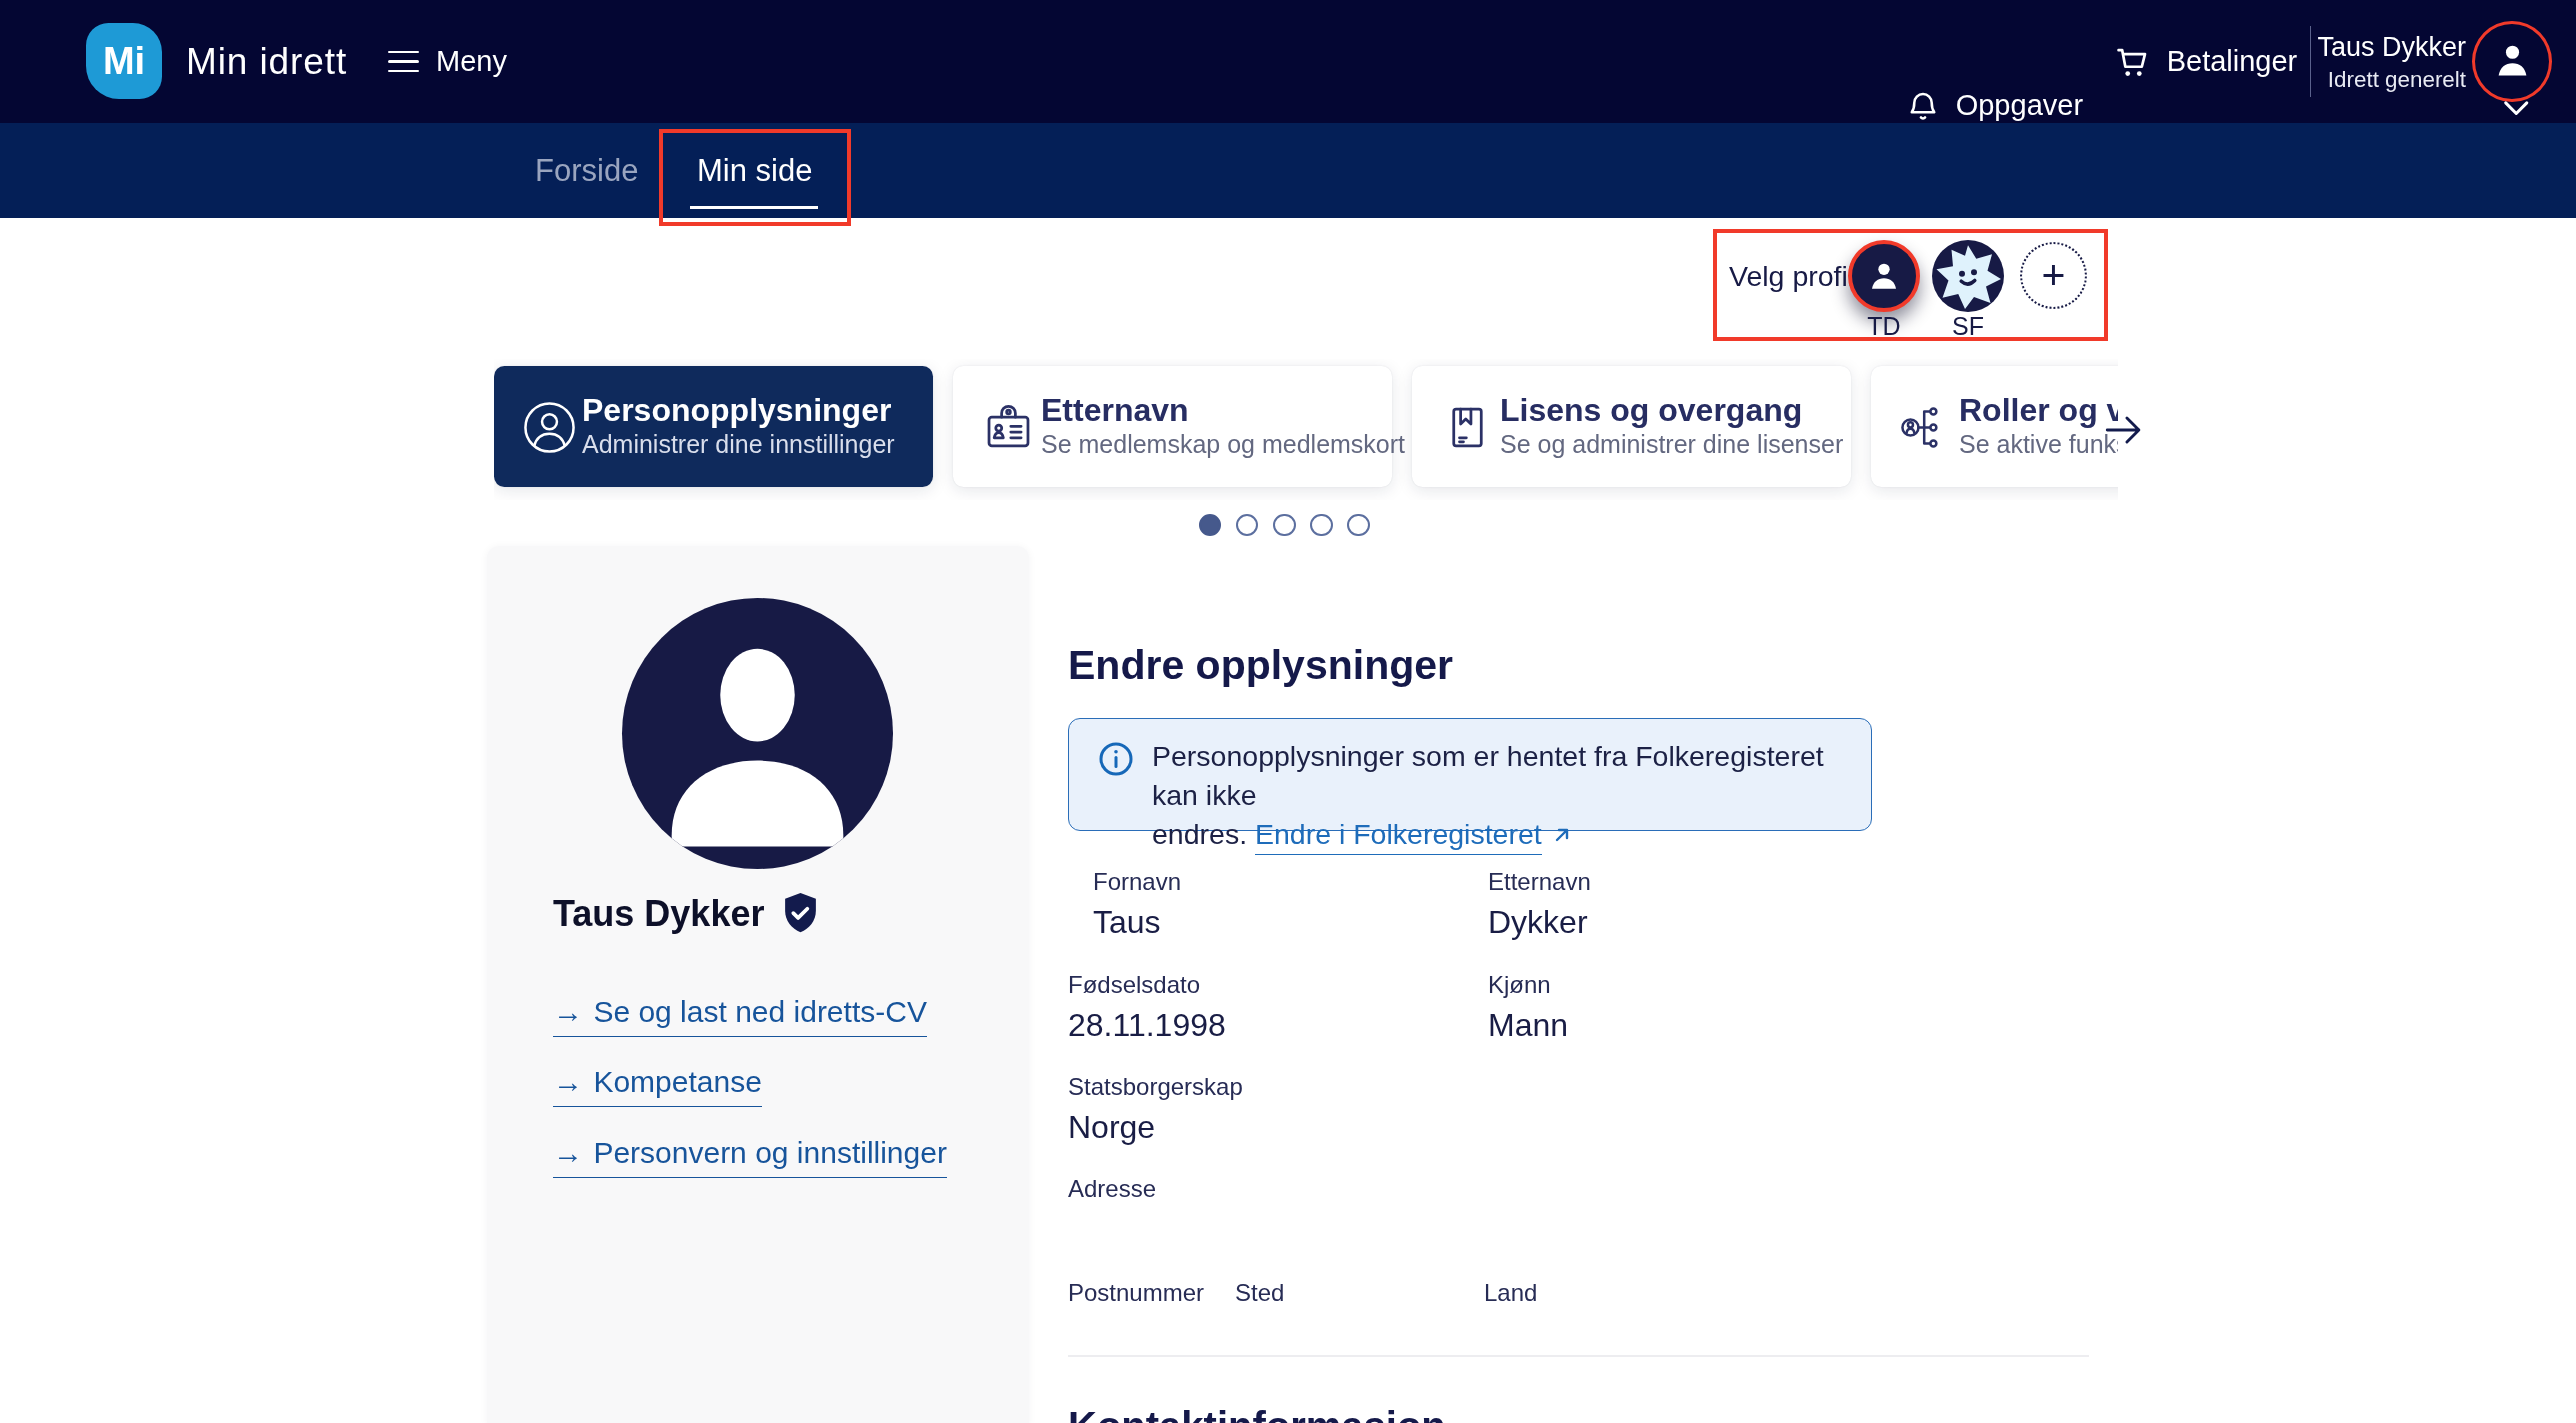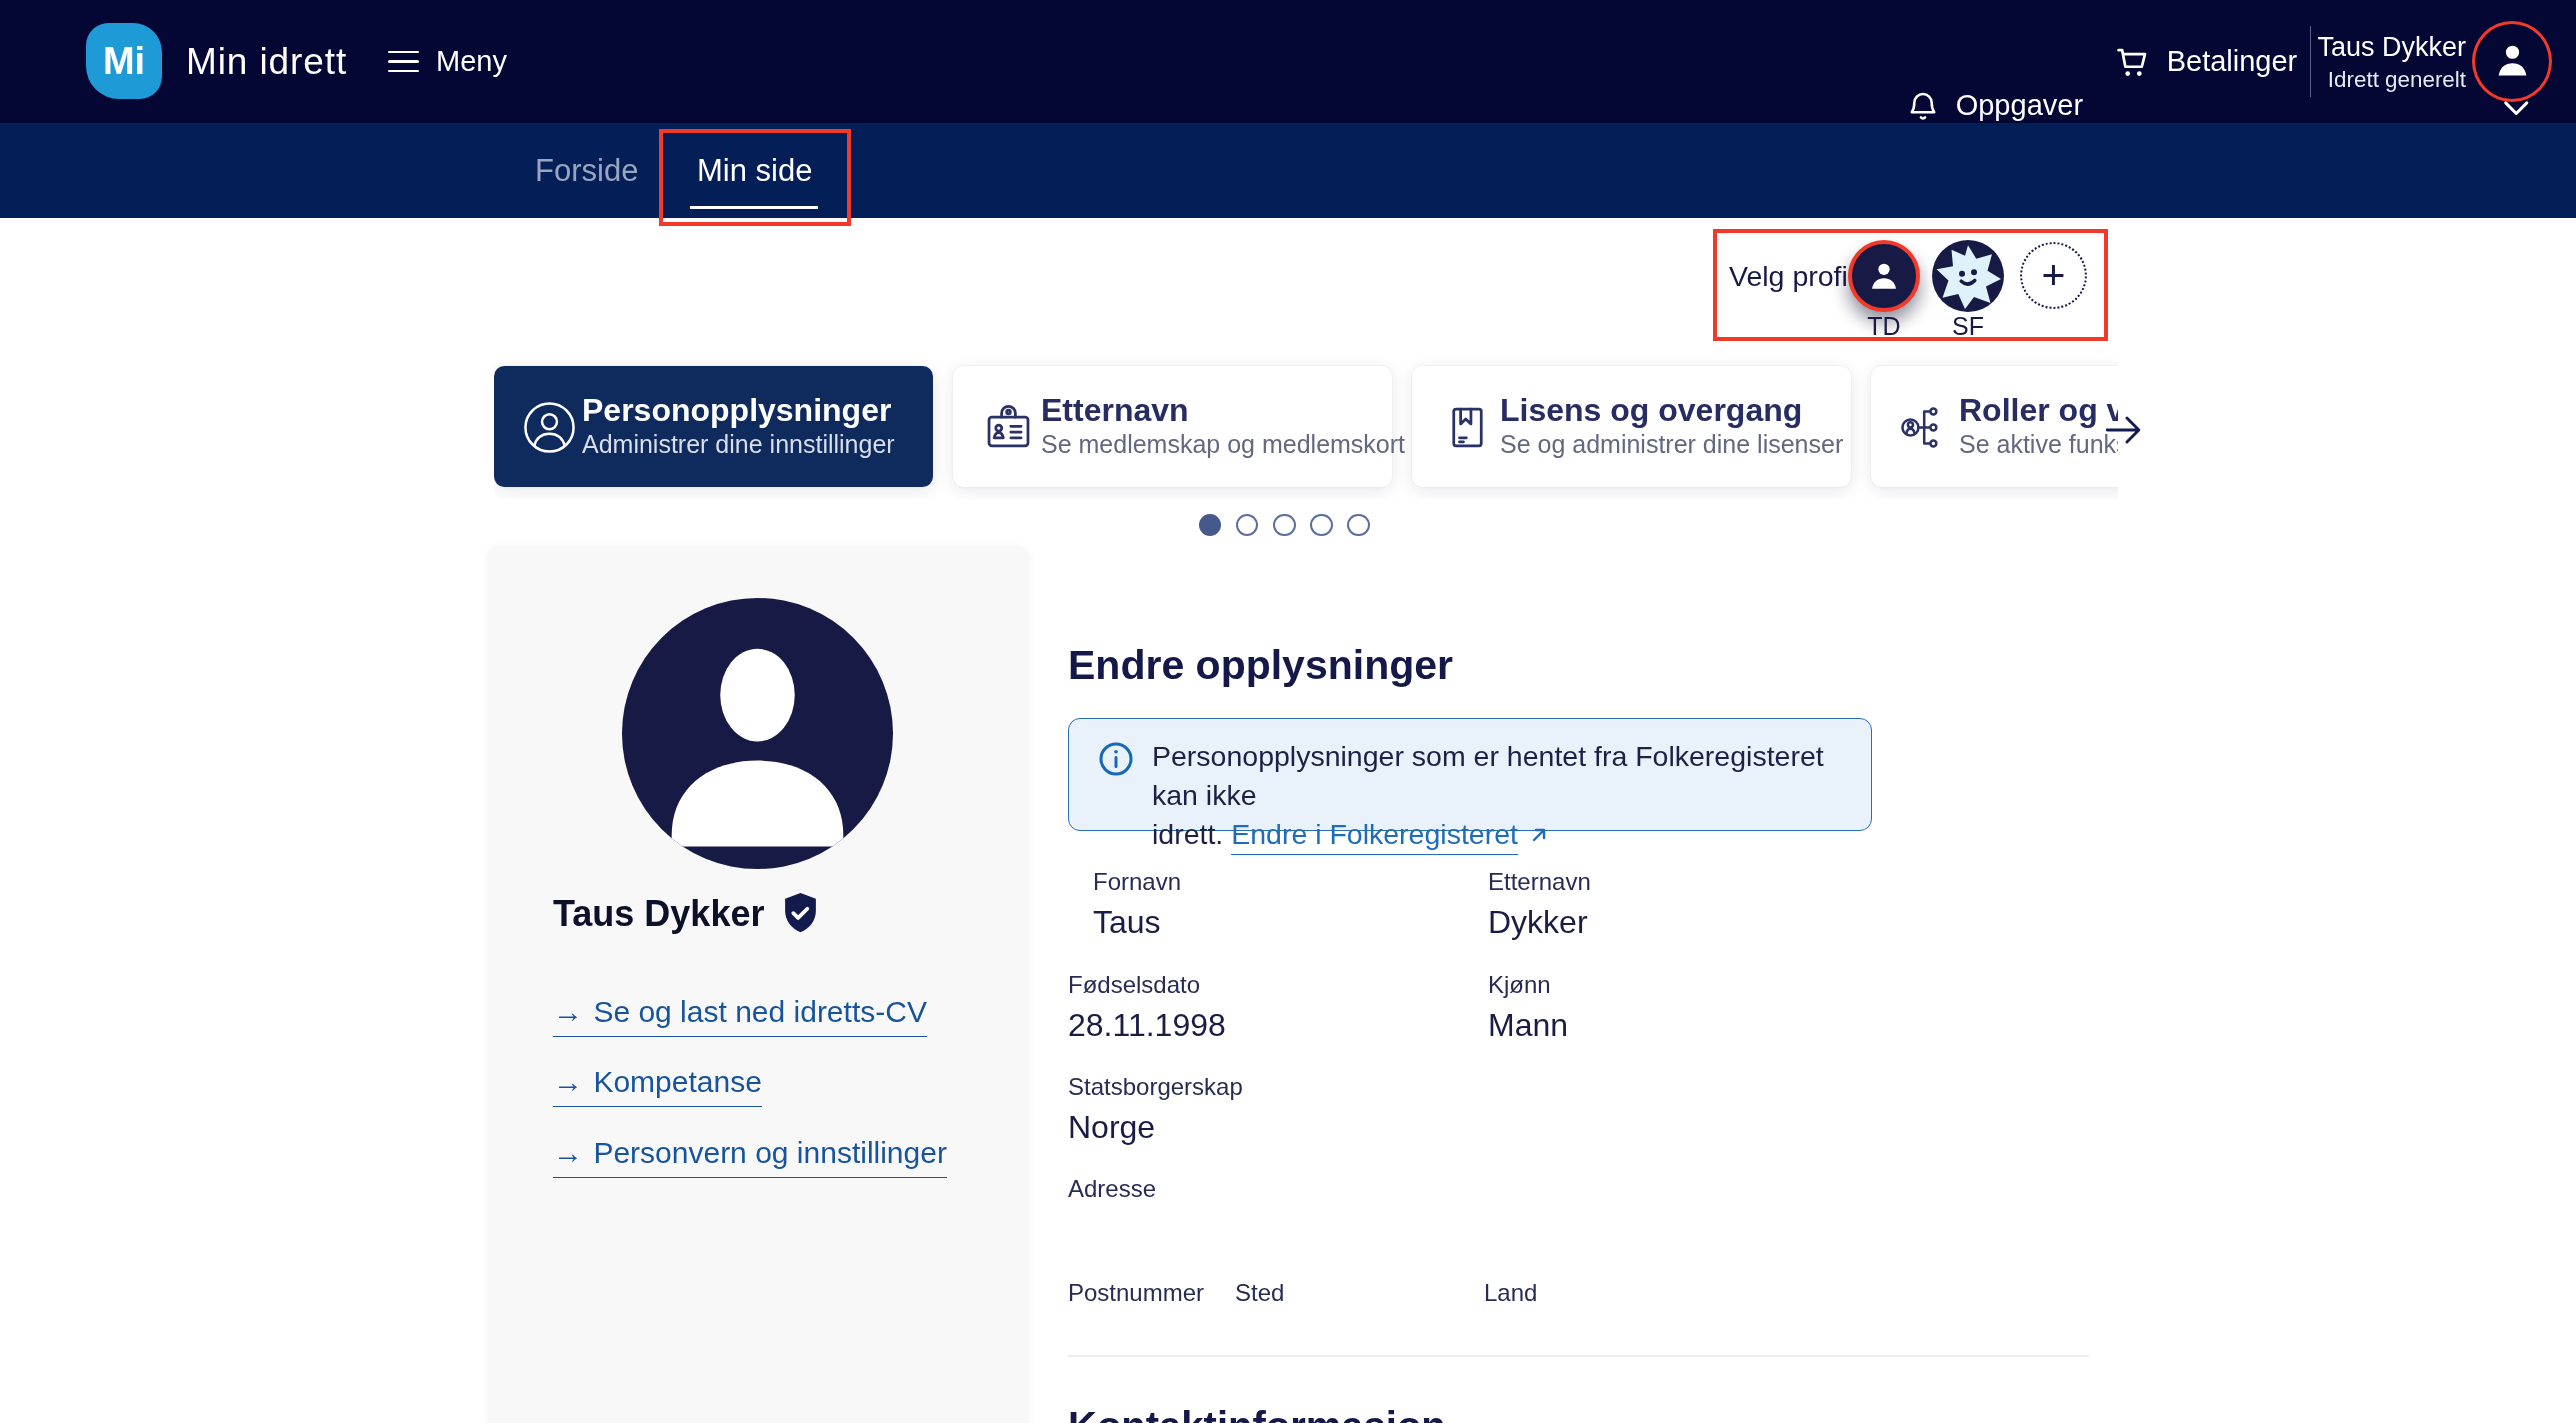--- a/index.html
+++ b/index.html
@@ -290,21 +290,21 @@
   <h1 class="d-heading">Endre opplysninger</h1>
 
   <div class="info-box">
     <svg class="info-icon" viewBox="0 0 24 24" fill="none" stroke="#1668b8" stroke-width="2">
       <circle cx="12" cy="12" r="10"></circle>
       <path d="M12 11v6" stroke-linecap="round"></path>
       <circle cx="12" cy="7.2" r="1.2" fill="#1668b8" stroke="none"></circle>
     </svg>
     <div class="info-text">
       <span>Personopplysninger som er hentet fra Folkeregisteret kan ikke</span><br>
-      <span>idrett.</span>
+      <span>endres.</span>
       <a class="info-link">Endre i Folkeregisteret</a><svg class="ext-icon" viewBox="0 0 24 24" fill="none" stroke="#1e6cba" stroke-width="2.4" stroke-linecap="round" stroke-linejoin="round">
           <path d="M7 17L17 7 M9 7h8v8"></path>
         </svg>
     </div>
   </div>
 
   <div class="field f-fornavn">
     <div class="f-label">Fornavn</div>
     <div class="f-value">Taus</div>
   </div>

